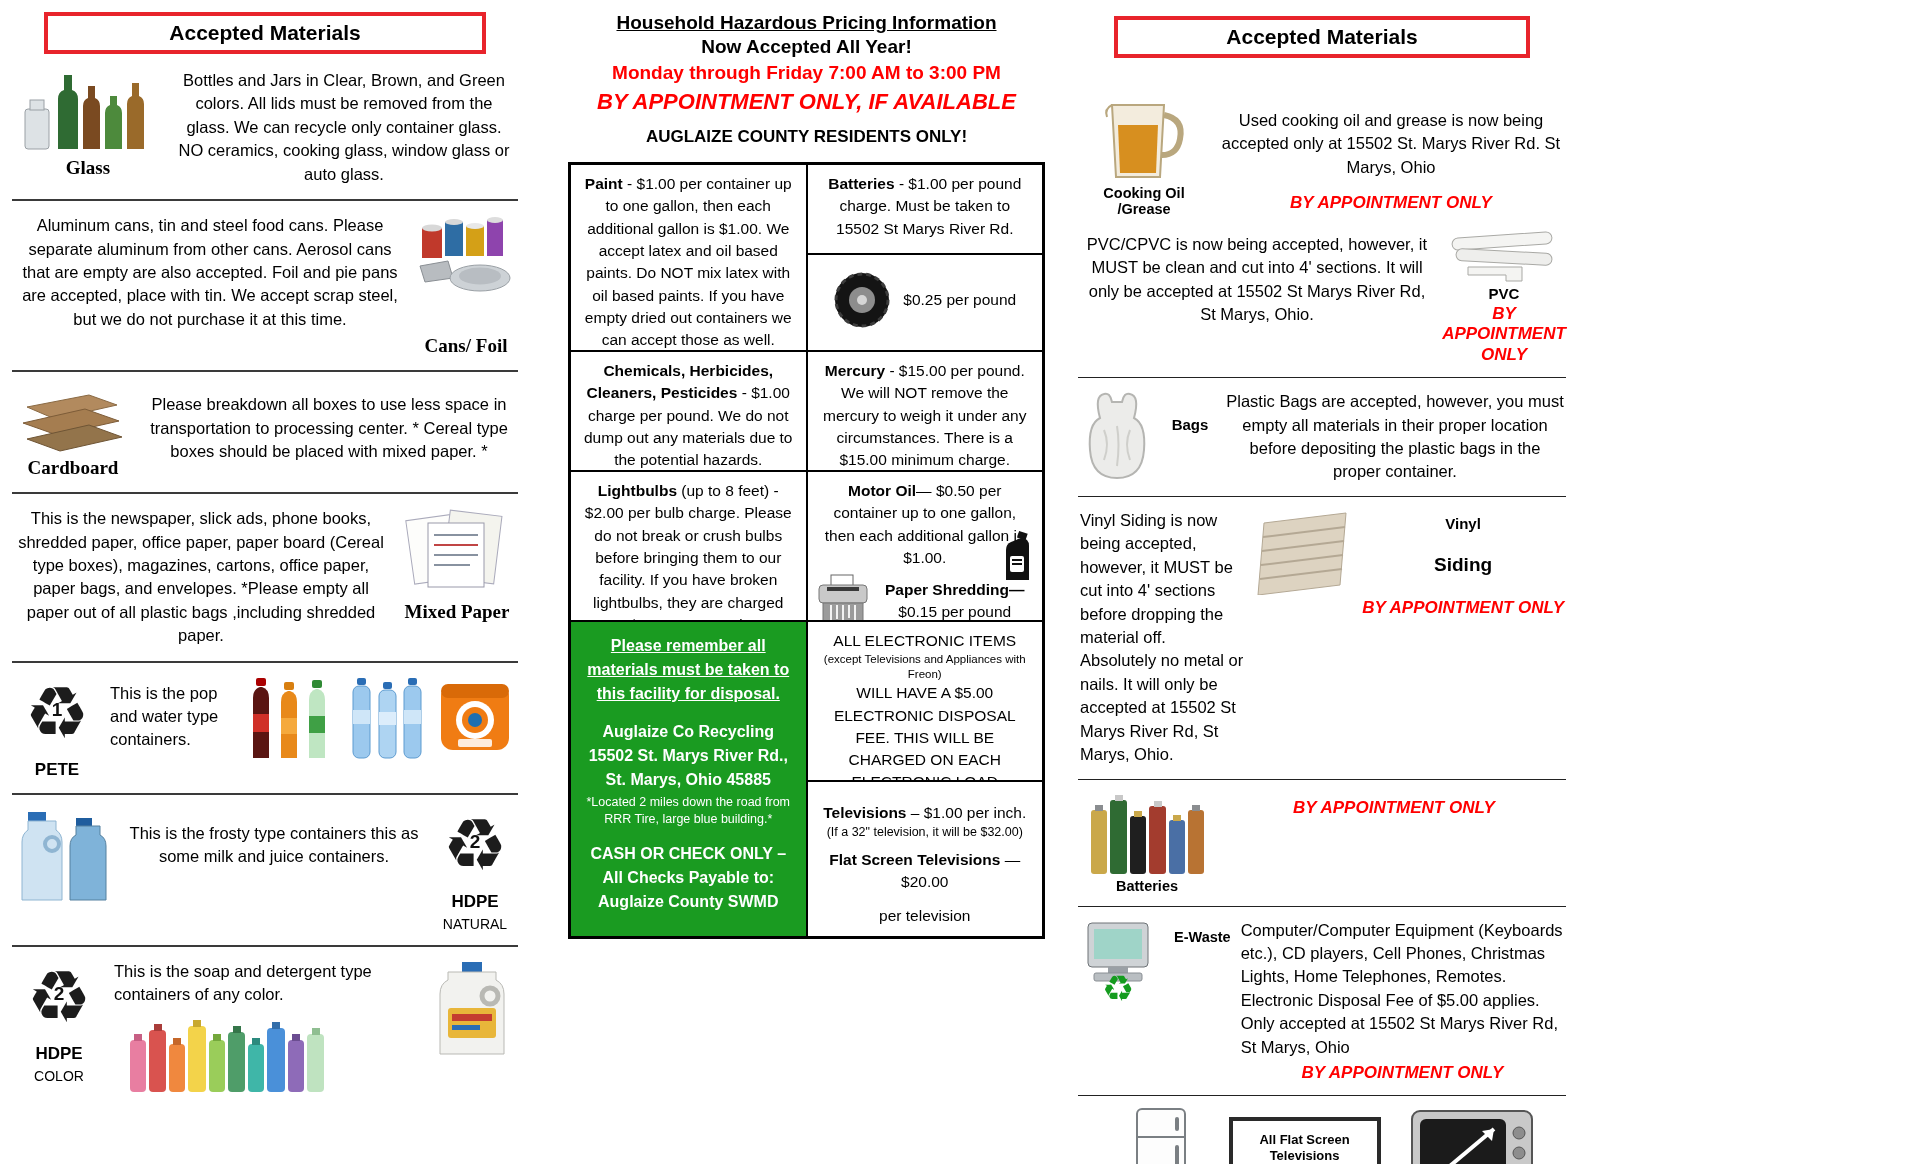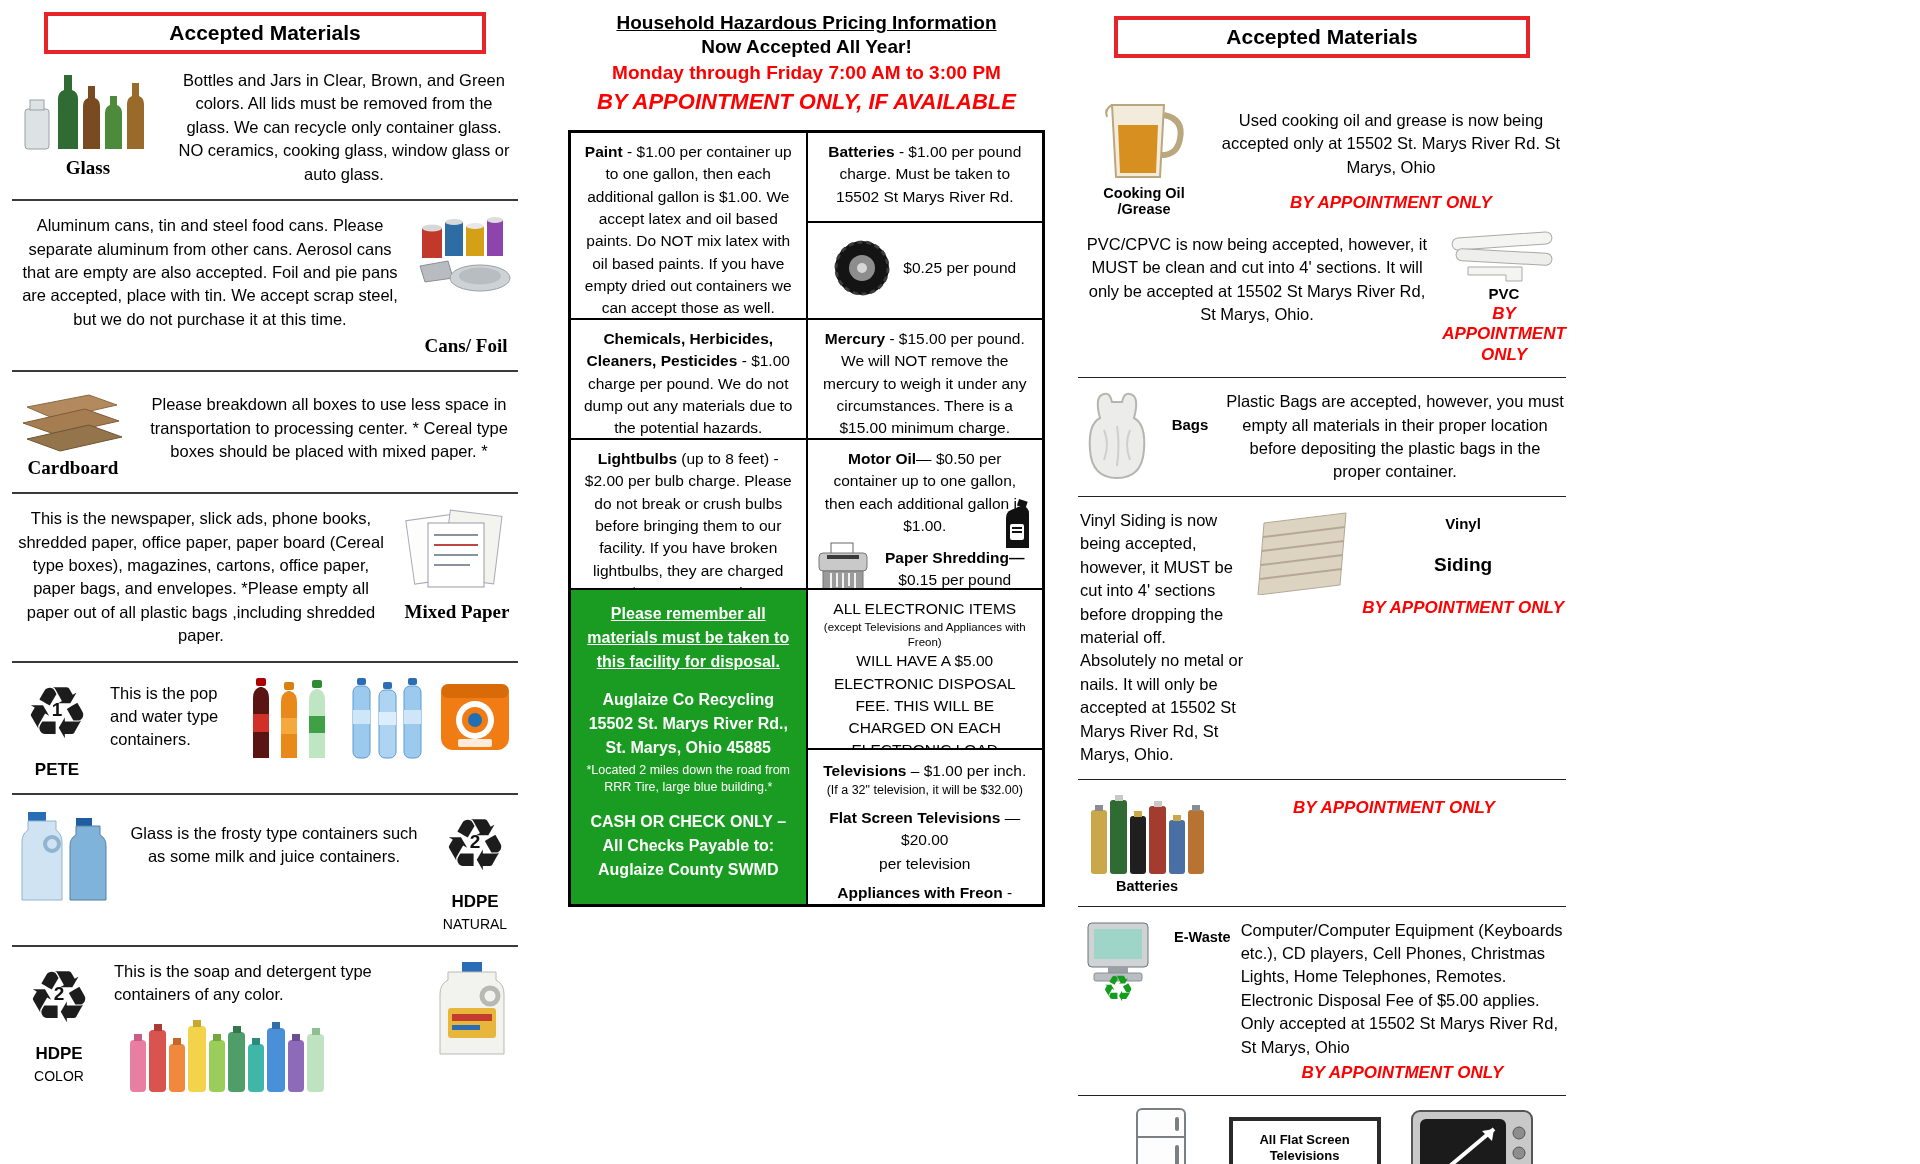--- a/index.html
+++ b/index.html
@@ -40,21 +40,21 @@
   .cell{border:1px solid #000; padding:8px 9px; font-size:15.5px; line-height:1.44; text-align:center; overflow:hidden; position:relative;}
   .cell.paint{grid-row:1/3;}
   .cell.green{grid-row:5/7; background:var(--green-bg); color:#fff; padding-top:12px;}
   .tire-row{display:flex; align-items:center; justify-content:center; gap:12px; margin-top:8px;}
   .shred-row{display:flex; align-items:center; justify-content:flex-start; gap:8px; margin-top:4px; text-align:center;}
   .oil-bottle{position:absolute; right:8px; top:58px;}
   .small-note{font-size:11.5px; line-height:1.3;}
   .g-line{font-weight:600; font-size:16px; line-height:1.5;}
   .g-note{font-size:12.5px; line-height:1.35; margin-top:2px;}
   .g-gap{margin-top:14px;}
-  .tv-line{margin-top:2px;}
+  .tv-line{margin-top:12px;}
 
   
   .appt{color:var(--text-red); font-weight:bold; font-style:italic; font-size:17px; text-align:center; line-height:1.2;}
   .r-label{font-weight:bold; font-size:14.5px; text-align:center;}
   .r-txt{font-size:16.5px; line-height:1.42;}
 
   .flat-tv{width:152px; display:flex; flex-direction:column; align-items:center; margin-top:10px;}
   .flat-tv-screen{width:152px; height:78px; border:4px solid #2a2a2a; background:#fff; display:flex; flex-direction:column; align-items:center; justify-content:center;}
   .flat-tv-screen .l1{font-weight:bold; font-size:13px; line-height:1.25;}
   .flat-tv-screen .pr{font-size:12.5px; margin-top:3px;}
@@ -201,21 +201,21 @@
       <g>
           <rect x="14" y="4" width="18" height="9" fill="#2a6db5"></rect>
           <path d="M8 92 L8 34 q0-8 6-12 l0-9 28 0 0 9 q6 4 6 12 L48 92 Z" fill="#cfe3f2" stroke="#8fb5d2"></path>
           <circle cx="38" cy="36" r="7" fill="none" stroke="#8fb5d2" stroke-width="4"></circle>
         </g>
       <g>
           <rect x="62" y="10" width="16" height="8" fill="#1f5d9e"></rect>
           <path d="M56 92 L56 38 q0-8 6-11 l0-9 24 0 0 9 q6 3 6 11 L92 92 Z" fill="#7fb3d9" stroke="#54809f"></path>
         </g>
     </svg>
-    <p class="txt center" style="flex:1; margin-top:14px;">Glass is the frosty type containers such as some milk and juice containers.</p>
+    <p class="txt center" style="flex:1; margin-top:14px;">This is the frosty type containers this as some milk and juice containers.</p>
     <div class="imgcol" style="width:82px;">
       <div class="recycle">
         <span class="glyph">♻</span>
         <span class="num">2</span>
       </div>
       <div class="code-label">HDPE</div>
       <div class="variant-label">NATURAL</div>
     </div>
   </div>
   <div class="hline"></div>
@@ -285,20 +285,21 @@
     </svg>
   </div>
 </section>
 
 <section class="panel panel-mid">
   <div class="mid-head">
     <div class="mid-title">Household Hazardous Pricing Information</div>
     <div class="mid-sub">Now Accepted All Year!</div>
     <div class="mid-hours">Monday through Friday 7:00 AM to 3:00 PM</div>
     <div class="mid-appt">BY APPOINTMENT ONLY, IF AVAILABLE</div>
+    <div class="mid-res">AUGLAIZE COUNTY RESIDENTS ONLY!</div>
   </div>
 
   <div class="grid">
     <div class="cell paint">
       <span class="b">Paint</span><span> - $1.00 per container up to one gallon, then each additional gallon is $1.00. We  accept latex and oil based paints. Do NOT mix latex with oil based paints. If you have empty dried out containers we can accept those as well.</span>
     </div>
 
     <div class="cell">
       <span class="b">Batteries</span><span> - $1.00 per pound charge. Must be taken to 15502 St Marys River Rd.</span>
     </div>

